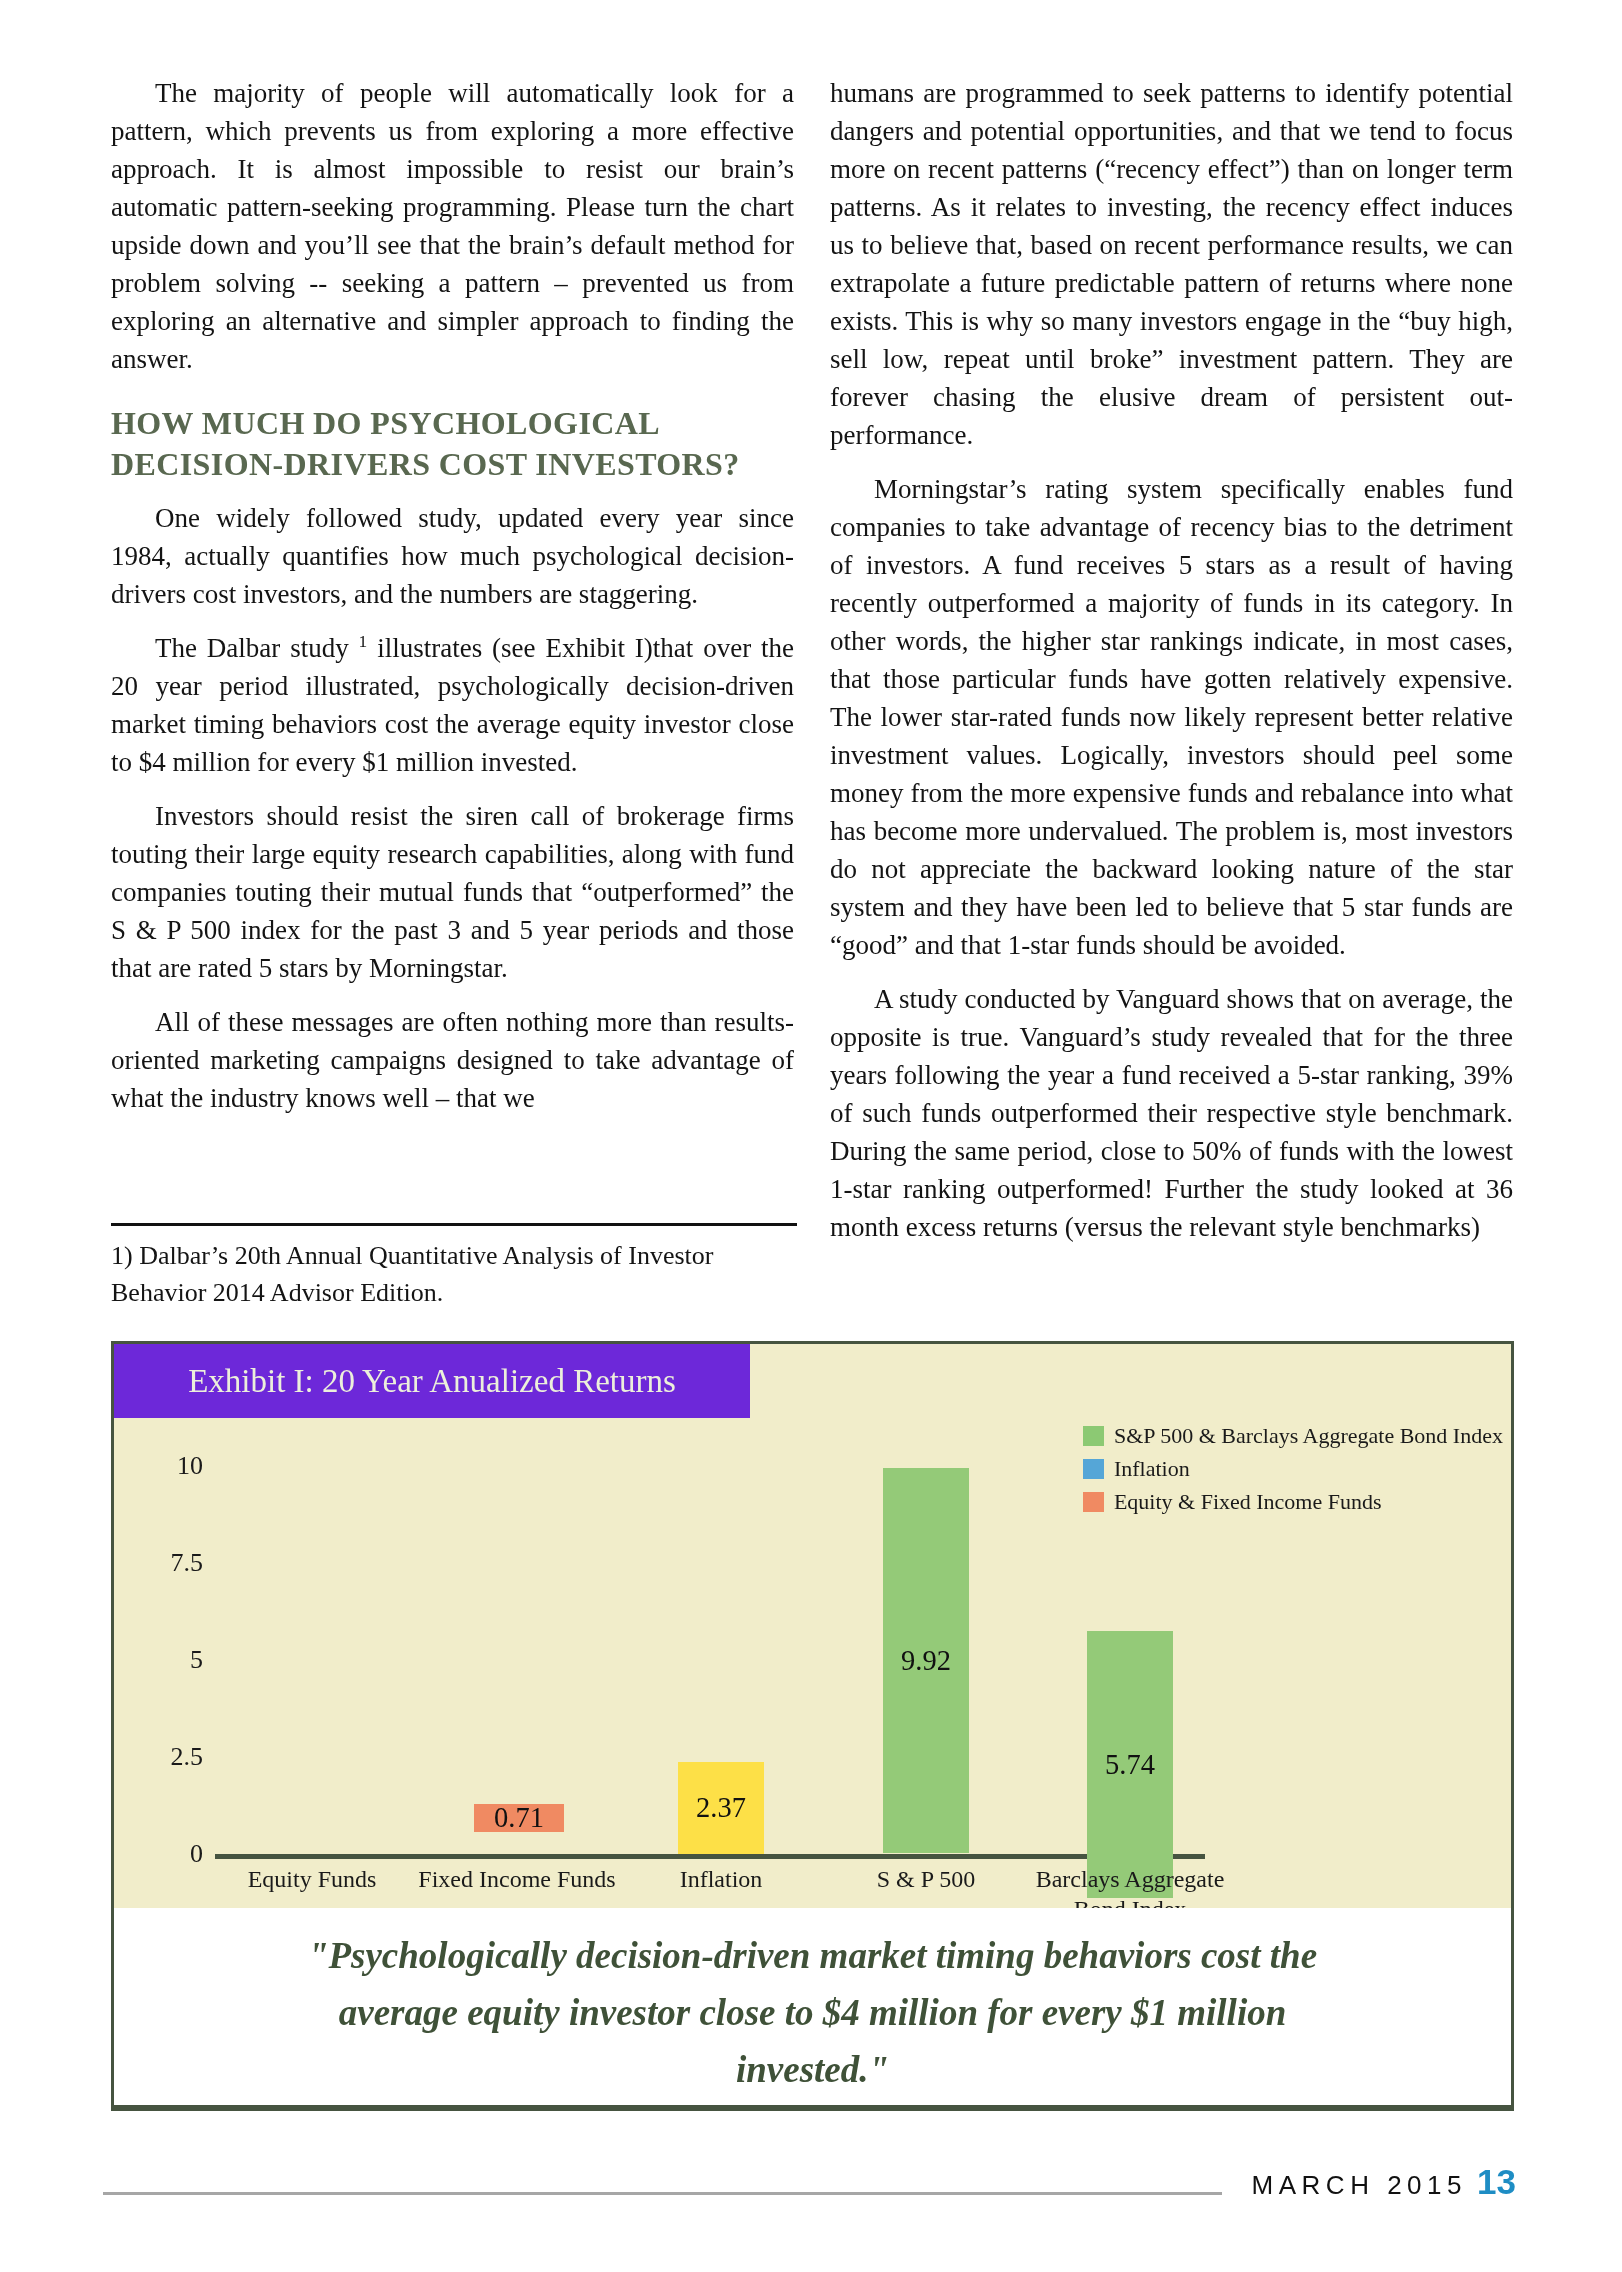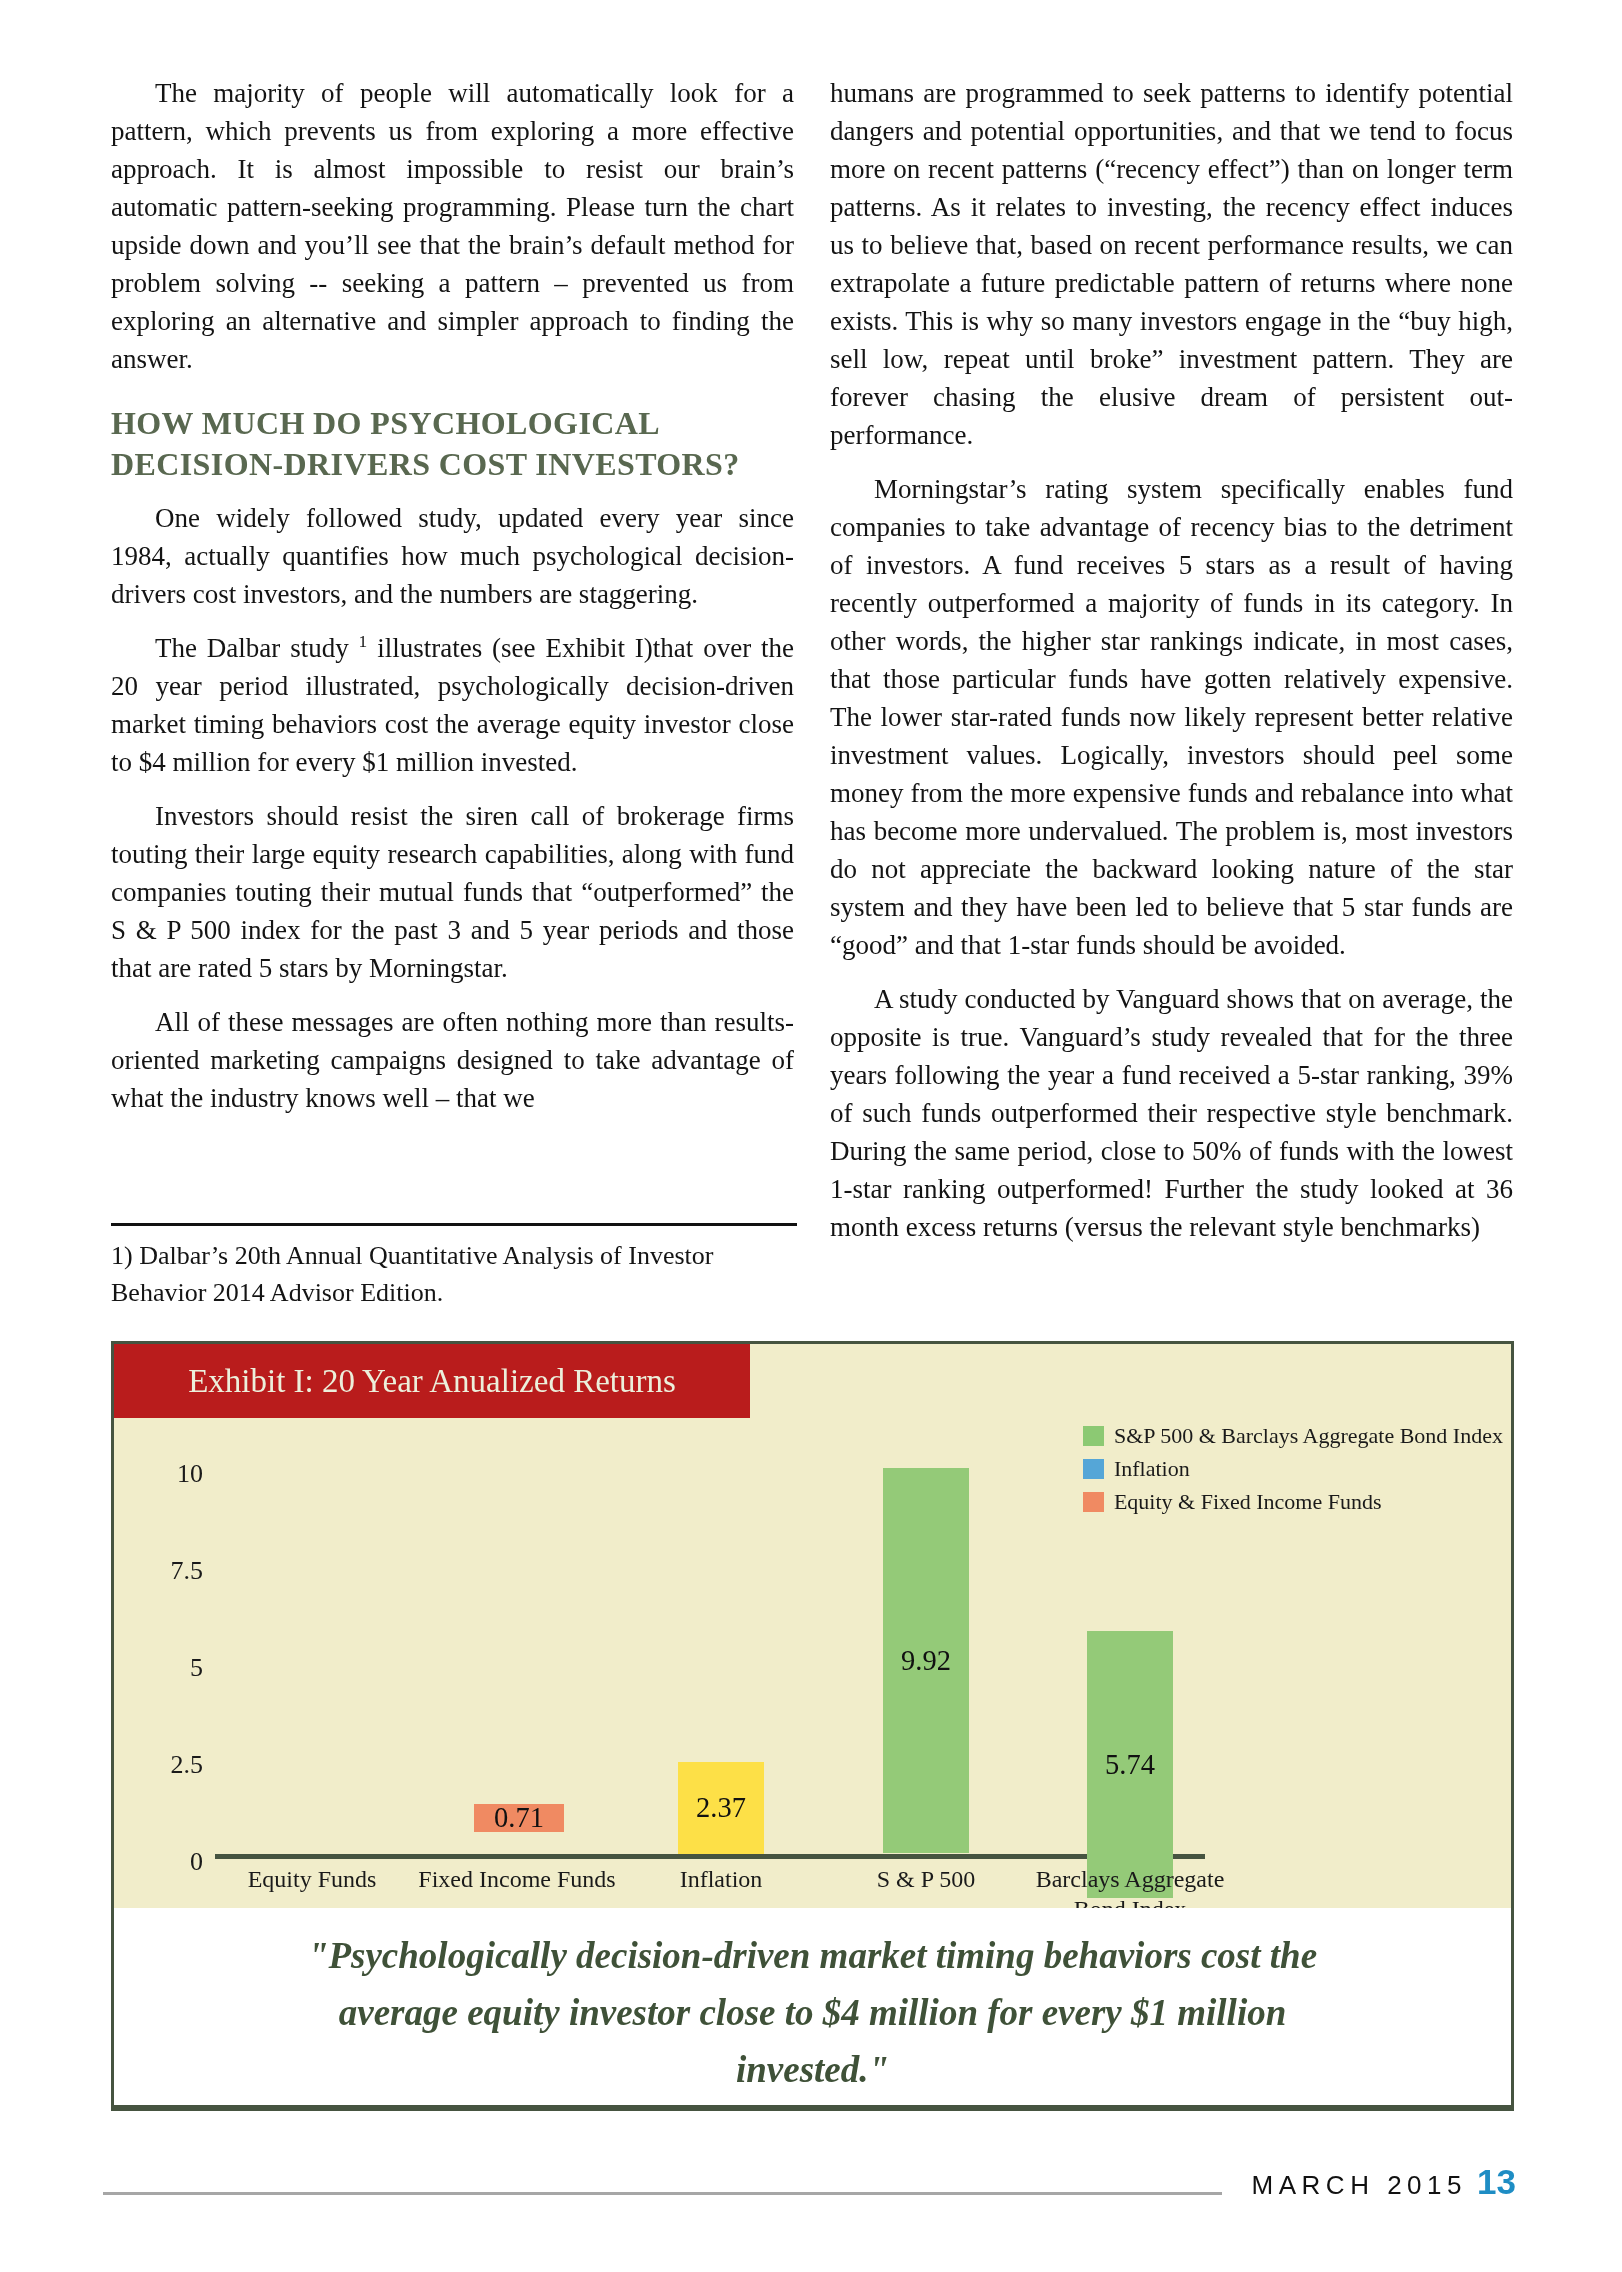--- a/index.html
+++ b/index.html
@@ -18,25 +18,25 @@
   sup{font-size:17.4px;line-height:0;}
 
   
   .footnote{position:absolute;left:111px;top:1223px;width:686px;}
   .footnote-rule{width:100%;height:3.2px;background:#111111;margin-bottom:11px;}
   .footnote p{margin:0;font-size:26px;line-height:37px;white-space:pre-line;text-align:left;}
 
   
   .exhibit{position:absolute;left:111px;top:1341px;width:1403px;height:770px;
       box-sizing:border-box;background:#ffffff;border:3.2px solid #465440;border-bottom-width:6.3px;}
-  .exhibit-title{position:absolute;left:0;top:0;width:636px;height:74px;background:#b91c1c;
+  .exhibit-title{position:absolute;left:0;top:0;width:636px;height:74px;background:#6d28d9;
       color:#ecefdb;font-size:33px;display:flex;align-items:center;justify-content:center;z-index:3;}
   .plot{position:absolute;left:0;top:0;right:0;height:564px;background:#f1edca;z-index:1;}
   .axis{position:absolute;height:4.8px;background:#465440;}
-  .ytick{position:absolute;text-align:right;font-size:26px;height:33px;line-height:33px;color:#1a1a1a;margin-top:8px;}
+  .ytick{position:absolute;text-align:right;font-size:26px;height:33px;line-height:33px;color:#1a1a1a;}
   .xlabel{position:absolute;text-align:center;font-size:24px;line-height:30px;
       white-space:pre-line;color:#1a1a1a;}
   .bar{position:absolute;display:flex;align-items:center;justify-content:center;}
   .bar-value{font-size:28.5px;color:#111111;}
   .legend{position:absolute;left:969px;top:79px;margin:0;padding:0;list-style:none;z-index:2;}
   .legend li{display:flex;align-items:center;margin-bottom:7.1px;}
   .legend .swatch{width:20.6px;height:20.6px;margin-right:10.3px;flex:none;}
   .legend .llabel{font-size:22px;color:#1a1a1a;white-space:nowrap;}
   .quote{position:absolute;left:0;right:0;top:564px;bottom:0;background:#ffffff;
       text-align:center;white-space:pre-line;color:#3f5138;

